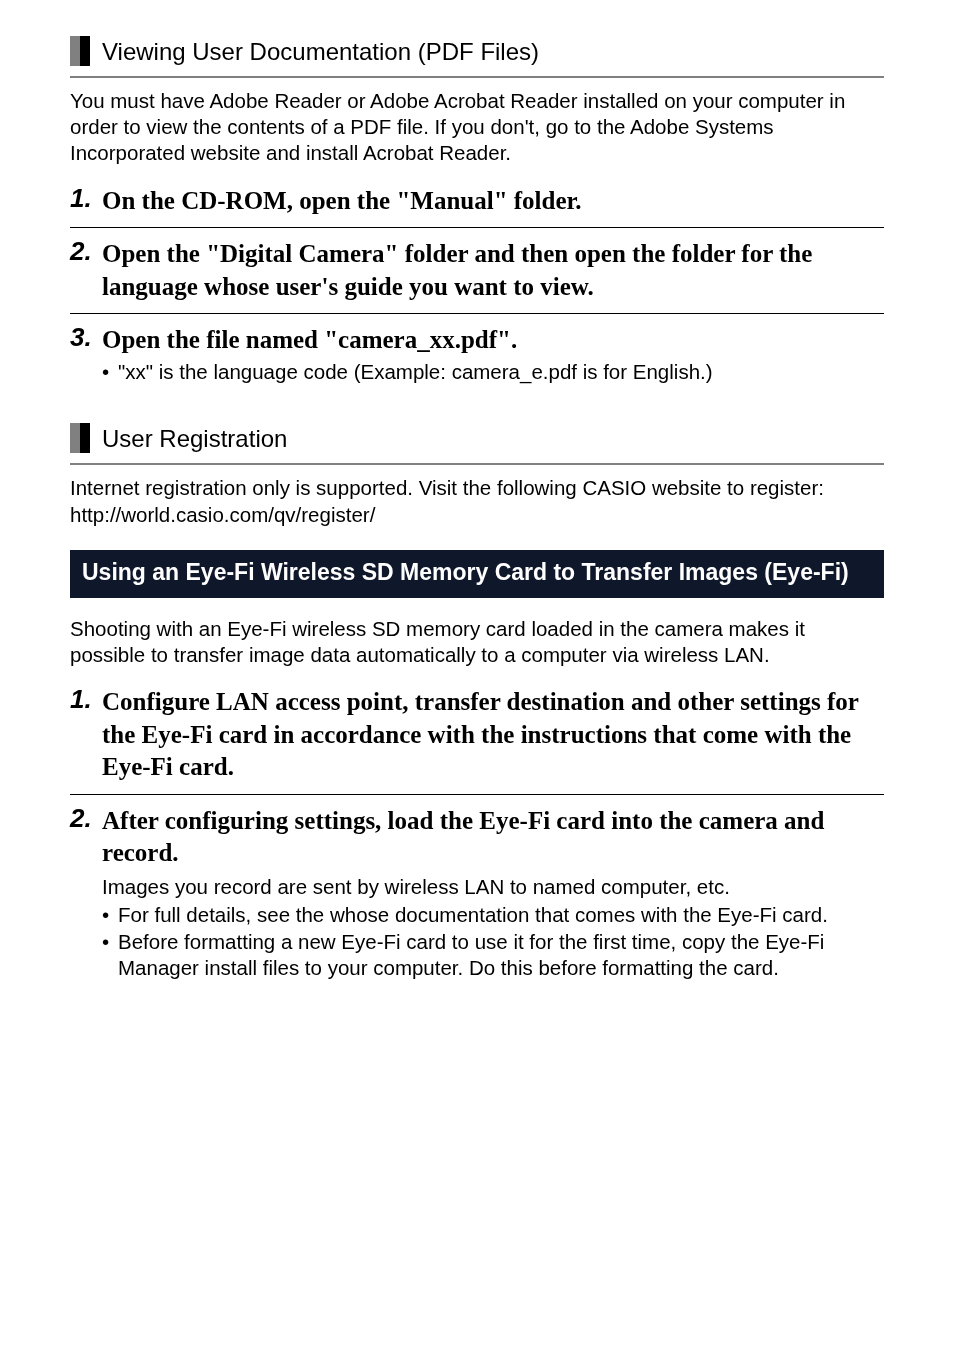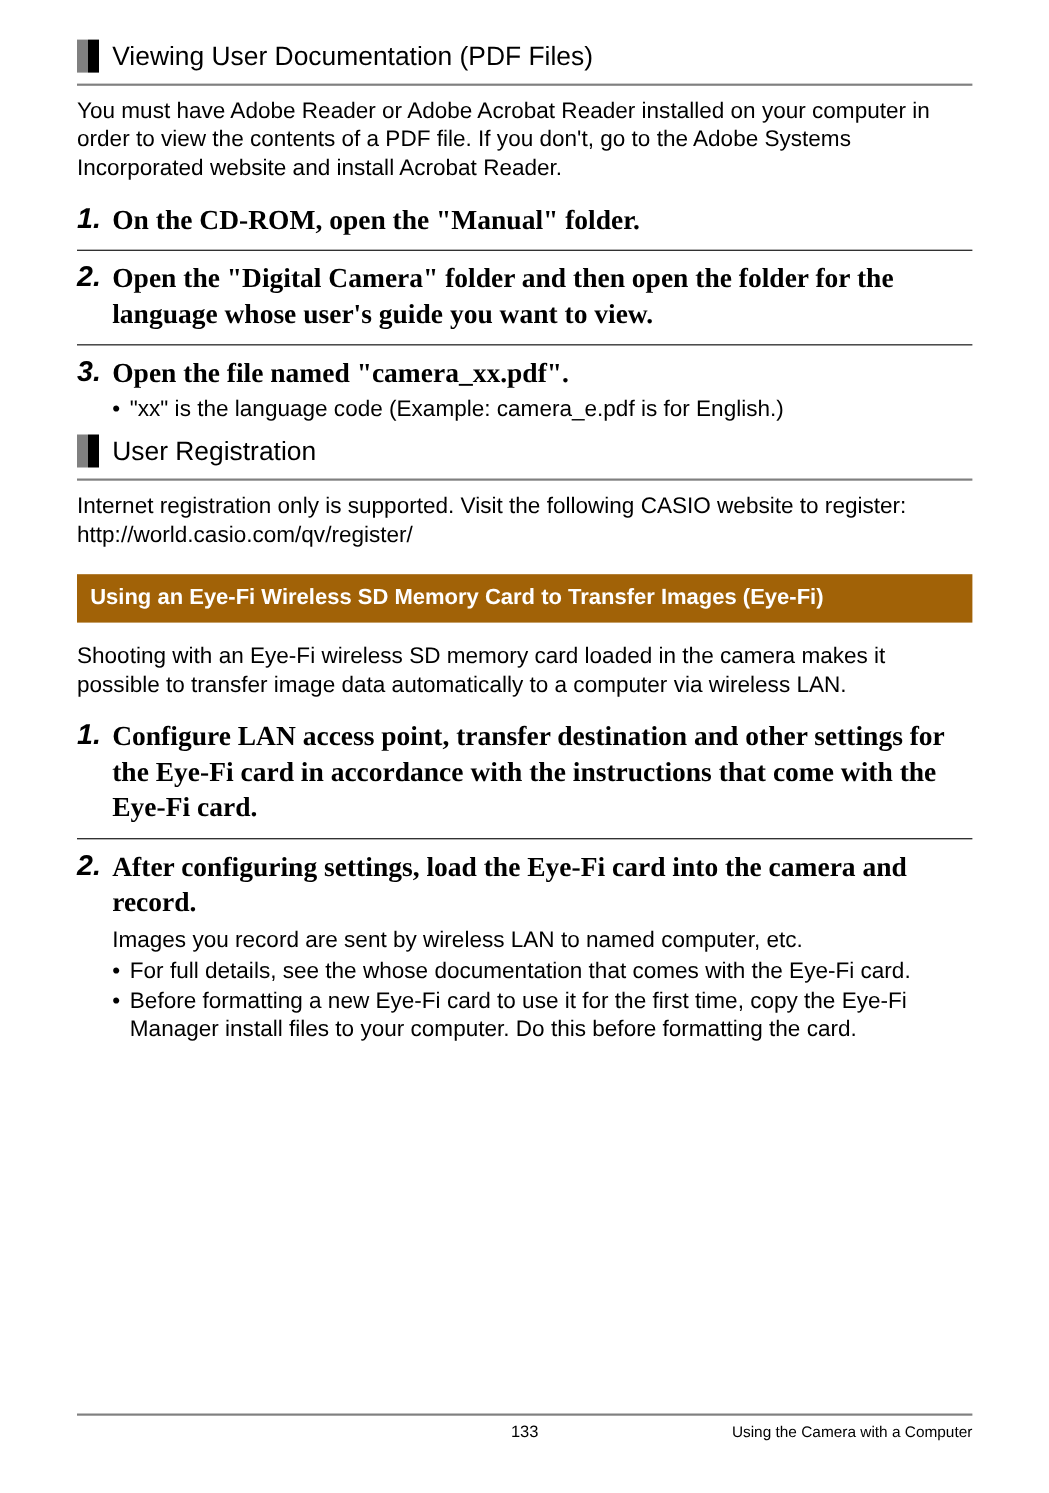--- a/index.html
+++ b/index.html
@@ -12,22 +12,22 @@
   .underline { border-bottom: 2px solid #808080; margin-top: 4px; margin-bottom: 10px; }
   .body-text { font-size: 20.5px; line-height: 1.28; margin-bottom: 18px; }
   .step { display: flex; align-items: flex-start; margin-bottom: 6px; }
   .step-num { font-size: 26px; font-style: italic; font-weight: bold; width: 32px; flex-shrink: 0; line-height: 1.05; }
   .step-body { flex: 1; font-size: 25px; line-height: 1.3; font-family: Liberation Serif, serif; }
   .step-body b { font-weight: bold; }
   .hr { border: none; border-top: 1px solid #000; margin: 10px 0 10px 0; }
   .bullet-row { display: flex; font-size: 20.5px; line-height: 1.3; padding-left: 32px; }
   .bullet-dot { width: 16px; flex-shrink: 0; }
   .bullet-txt { flex: 1; }
-  .subhead2 { margin-top: 10px; }
-  .banner { background: #a16207; color: #fff; font-size: 20px; font-weight: bold; padding: 8px 12px 10px 12px; line-height: 1.3; margin-top: 22px; margin-bottom: 18px; }
+  .subhead2 { margin-top: 38px; }
+  .banner { background: #0f172a; color: #fff; font-size: 23px; font-weight: bold; padding: 8px 12px 10px 12px; line-height: 1.3; margin-top: 22px; margin-bottom: 18px; }
   .footer { position: absolute; bottom: 48px; left: 0; right: 0; padding: 0 70px; }
   .footer-line { border-top: 2px solid #808080; margin-bottom: 6px; }
   .footer-row { display: flex; justify-content: space-between; align-items: center; font-size: 14px; color: #000; }
   .footer-page { position: absolute; left: 50%; transform: translateX(-50%); font-size: 15px; }
   .footer-right { margin-left: auto; font-size: 14px; }
 </style>
 </head>
 <body>
 
 <div class="page">
@@ -92,21 +92,14 @@
 
   <div class="bullet-row">
     <div class="bullet-dot">•</div>
     <div class="bullet-txt">For full details, see the whose documentation that comes with the Eye-Fi card.</div>
   </div>
   <div class="bullet-row">
     <div class="bullet-dot">•</div>
     <div class="bullet-txt">Before formatting a new Eye-Fi card to use it for the first time, copy the Eye-Fi Manager install files to your computer. Do this before formatting the card.</div>
   </div>
 
-  <div class="footer">
-    <div class="footer-line"></div>
-    <div class="footer-row">
-      <span class="footer-page">133</span>
-      <span class="footer-right">Using the Camera with a Computer</span>
-    </div>
-  </div>
 
 </div>
 
 </body></html>

